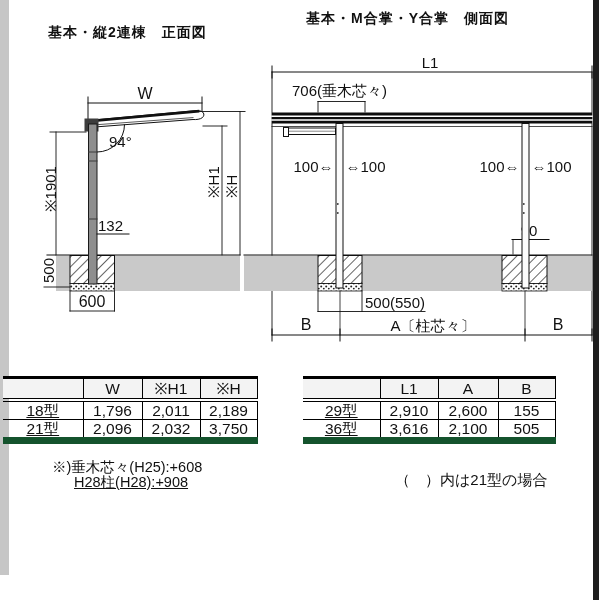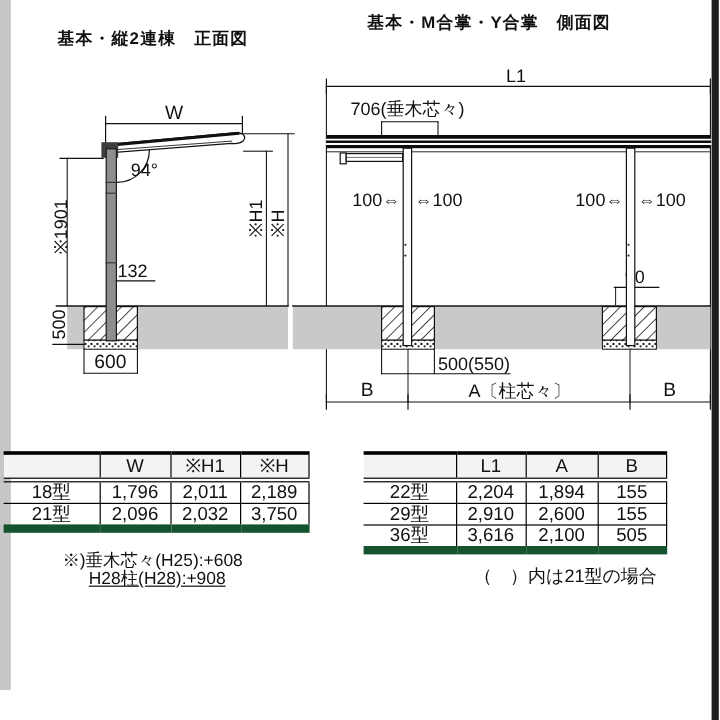--- a/index.html
+++ b/index.html
@@ -10,21 +10,21 @@
   .title{position:absolute;font-size:14px;font-weight:bold;letter-spacing:1px;white-space:nowrap;text-align:center;}
   #front-title{left:48px;top:24px;}
   #side-title{left:306px;top:10px;}
   svg text{font-family:"Liberation Sans",sans-serif;fill:#111;}
   .dim{font-size:15px;}
   .dim-big{font-size:16px;}
   .spec{position:absolute;border-collapse:collapse;table-layout:fixed;font-size:15.5px;color:#111;}
   .spec th,.spec td{border:1.5px solid #000;text-align:center;padding:0;height:17px;line-height:17px;
                     font-weight:normal;overflow:hidden;white-space:nowrap;}
   .spec tr.hdr th{border-bottom:4px double #000;height:19px;line-height:19px;background:#f3f3f3;}
-  .spec .lbl{border-left:none;}
+  .spec .lbl{border-left:none;text-decoration:underline;}
   .spec tr:first-child th{border-top:3px solid #000;}
   .spec tr:last-child td{border-bottom:7px solid #14532d;}
   #front-table{left:3px;top:376px;width:254px;}
   #side-table{left:303px;top:376px;width:252px;}
   .note{position:absolute;font-size:14.5px;white-space:nowrap;}
   #front-note-1{left:52px;top:458px;}
   #front-note-2{left:74px;top:473px;text-decoration:underline;}
   #side-note{left:395px;top:471px;font-size:15px;}
 </style>
 </head>
@@ -246,26 +246,20 @@
         <col style="width:57px">
       </colgroup>
     <tbody>
         <tr class="hdr">
       <th class="lbl"></th>
       <th>L1</th>
       <th>A</th>
       <th>B</th>
     </tr>
     <tr>
-      <td class="lbl">22型</td>
-      <td>2,204</td>
-      <td>1,894</td>
-      <td>155</td>
-    </tr>
-    <tr>
       <td class="lbl">29型</td>
       <td>2,910</td>
       <td>2,600</td>
       <td>155</td>
     </tr>
     <tr>
       <td class="lbl">36型</td>
       <td>3,616</td>
       <td>2,100</td>
       <td>505</td>

